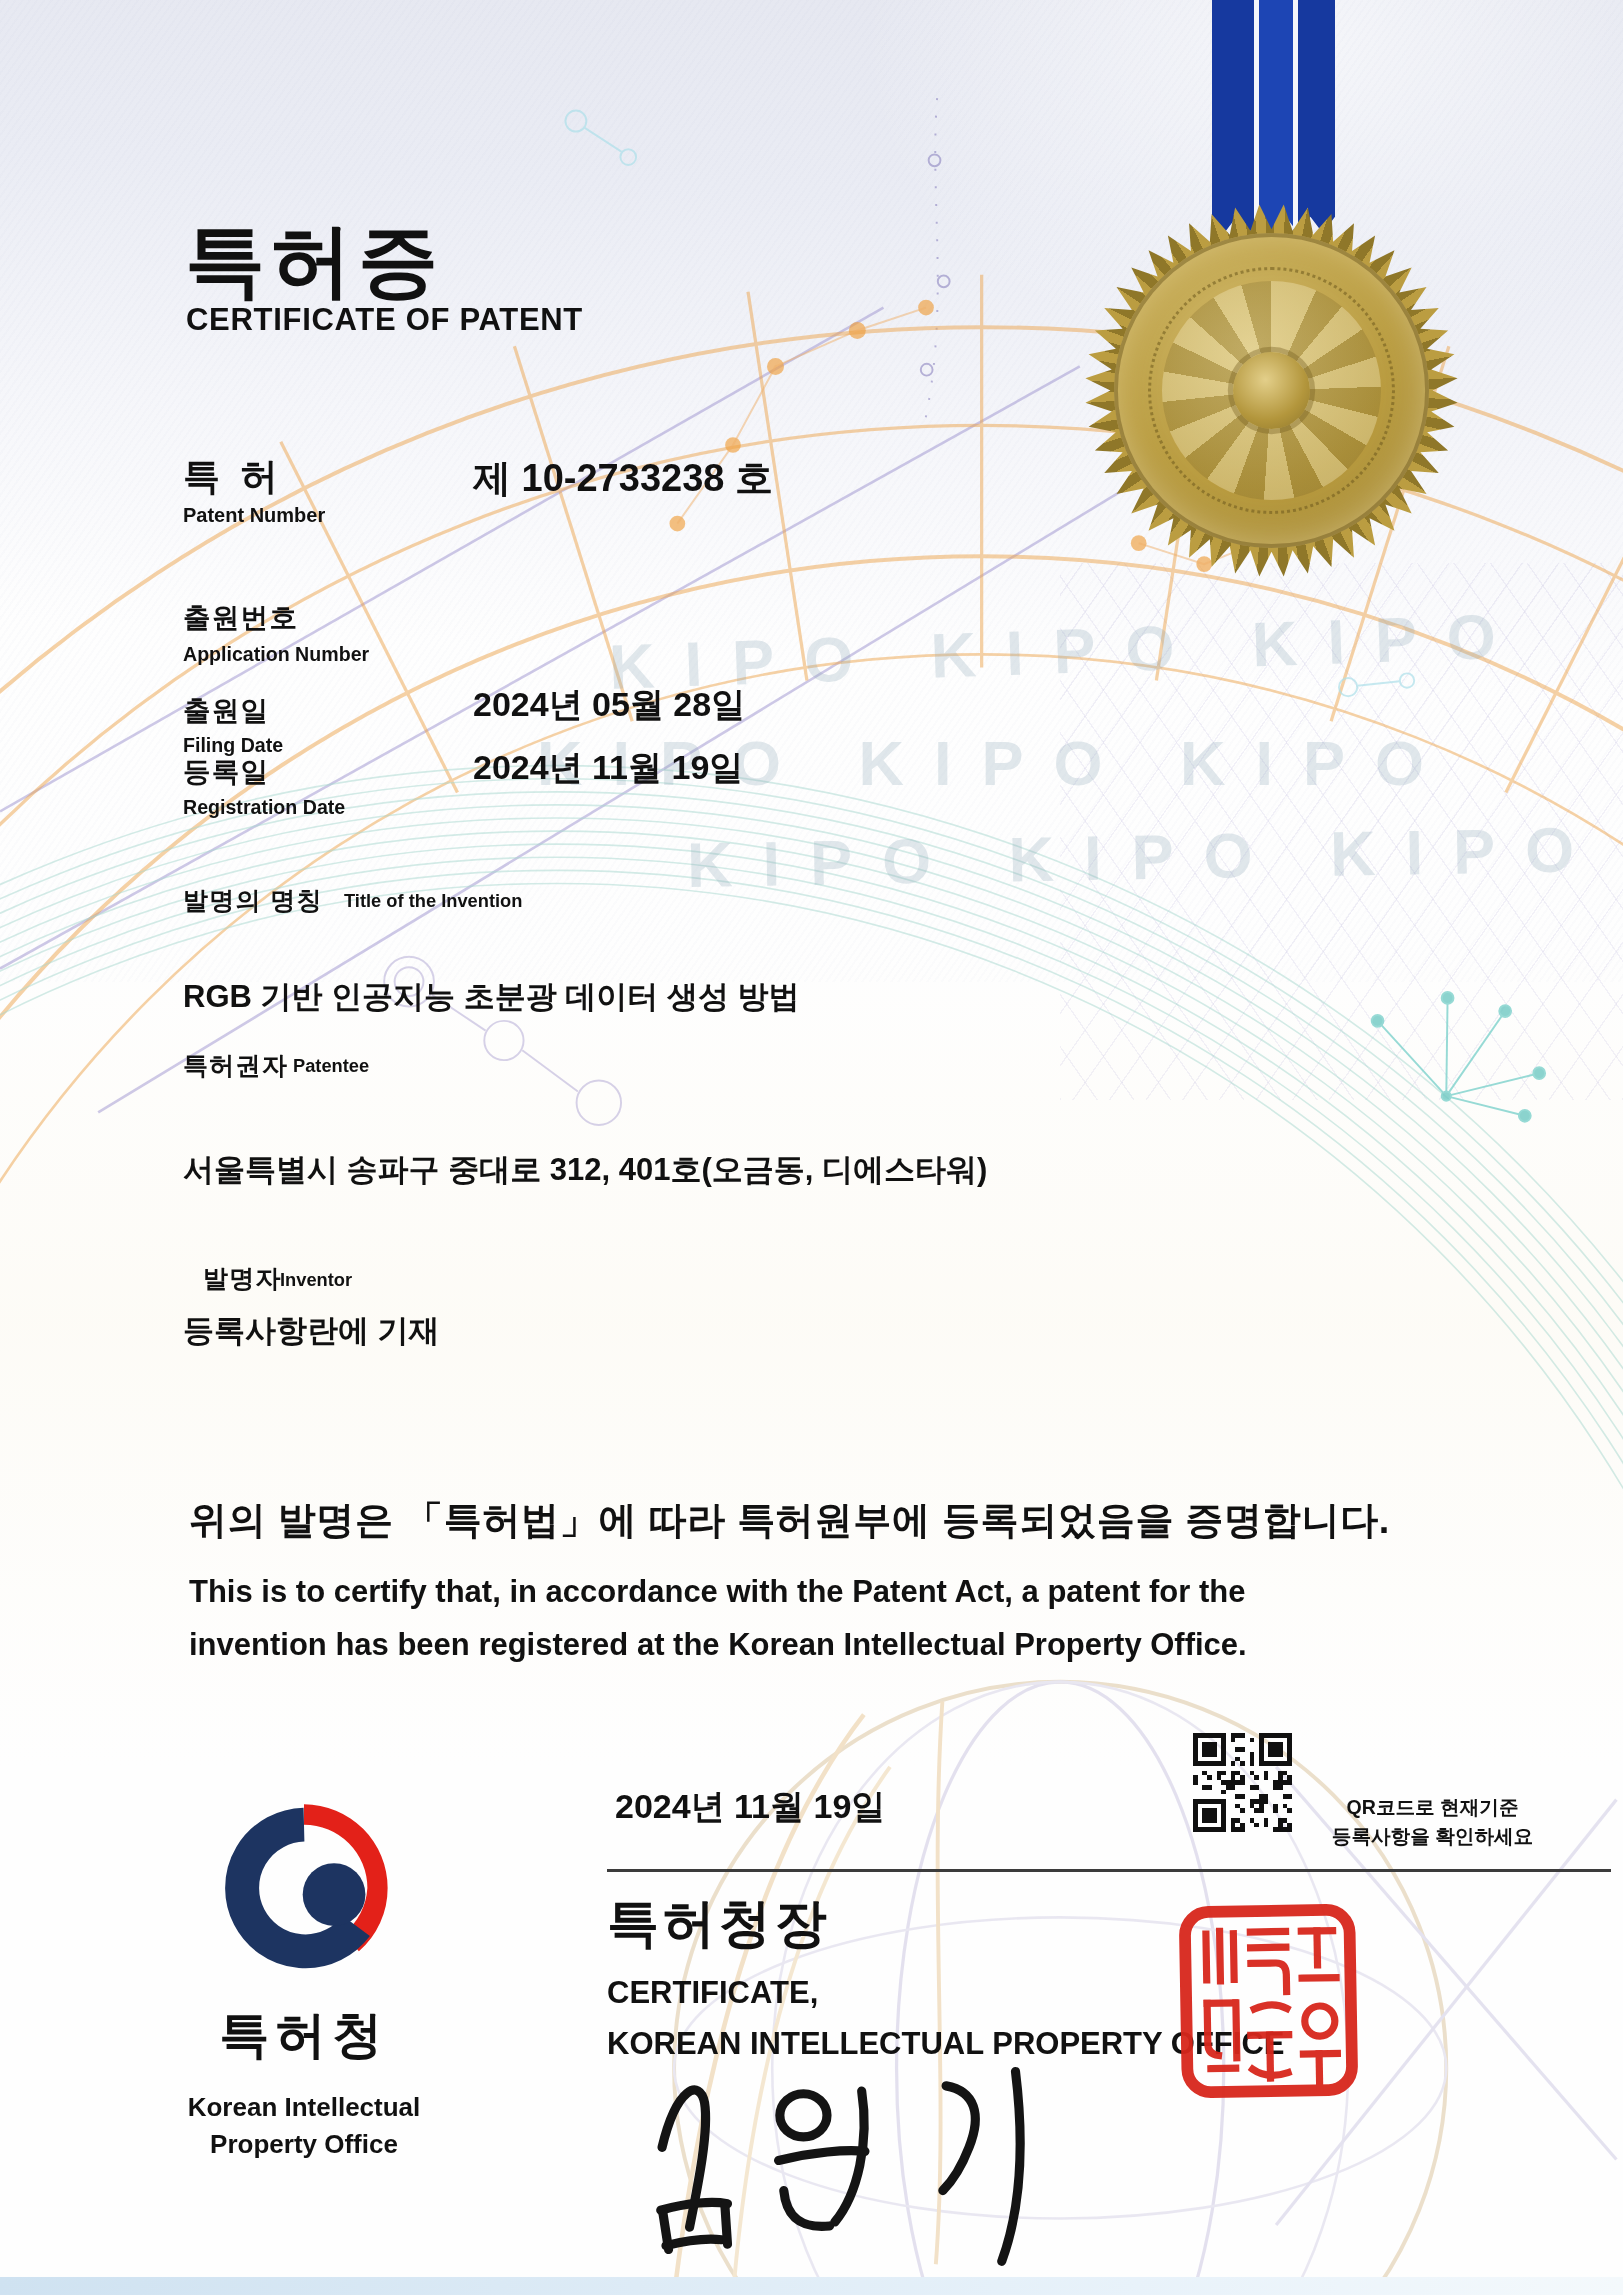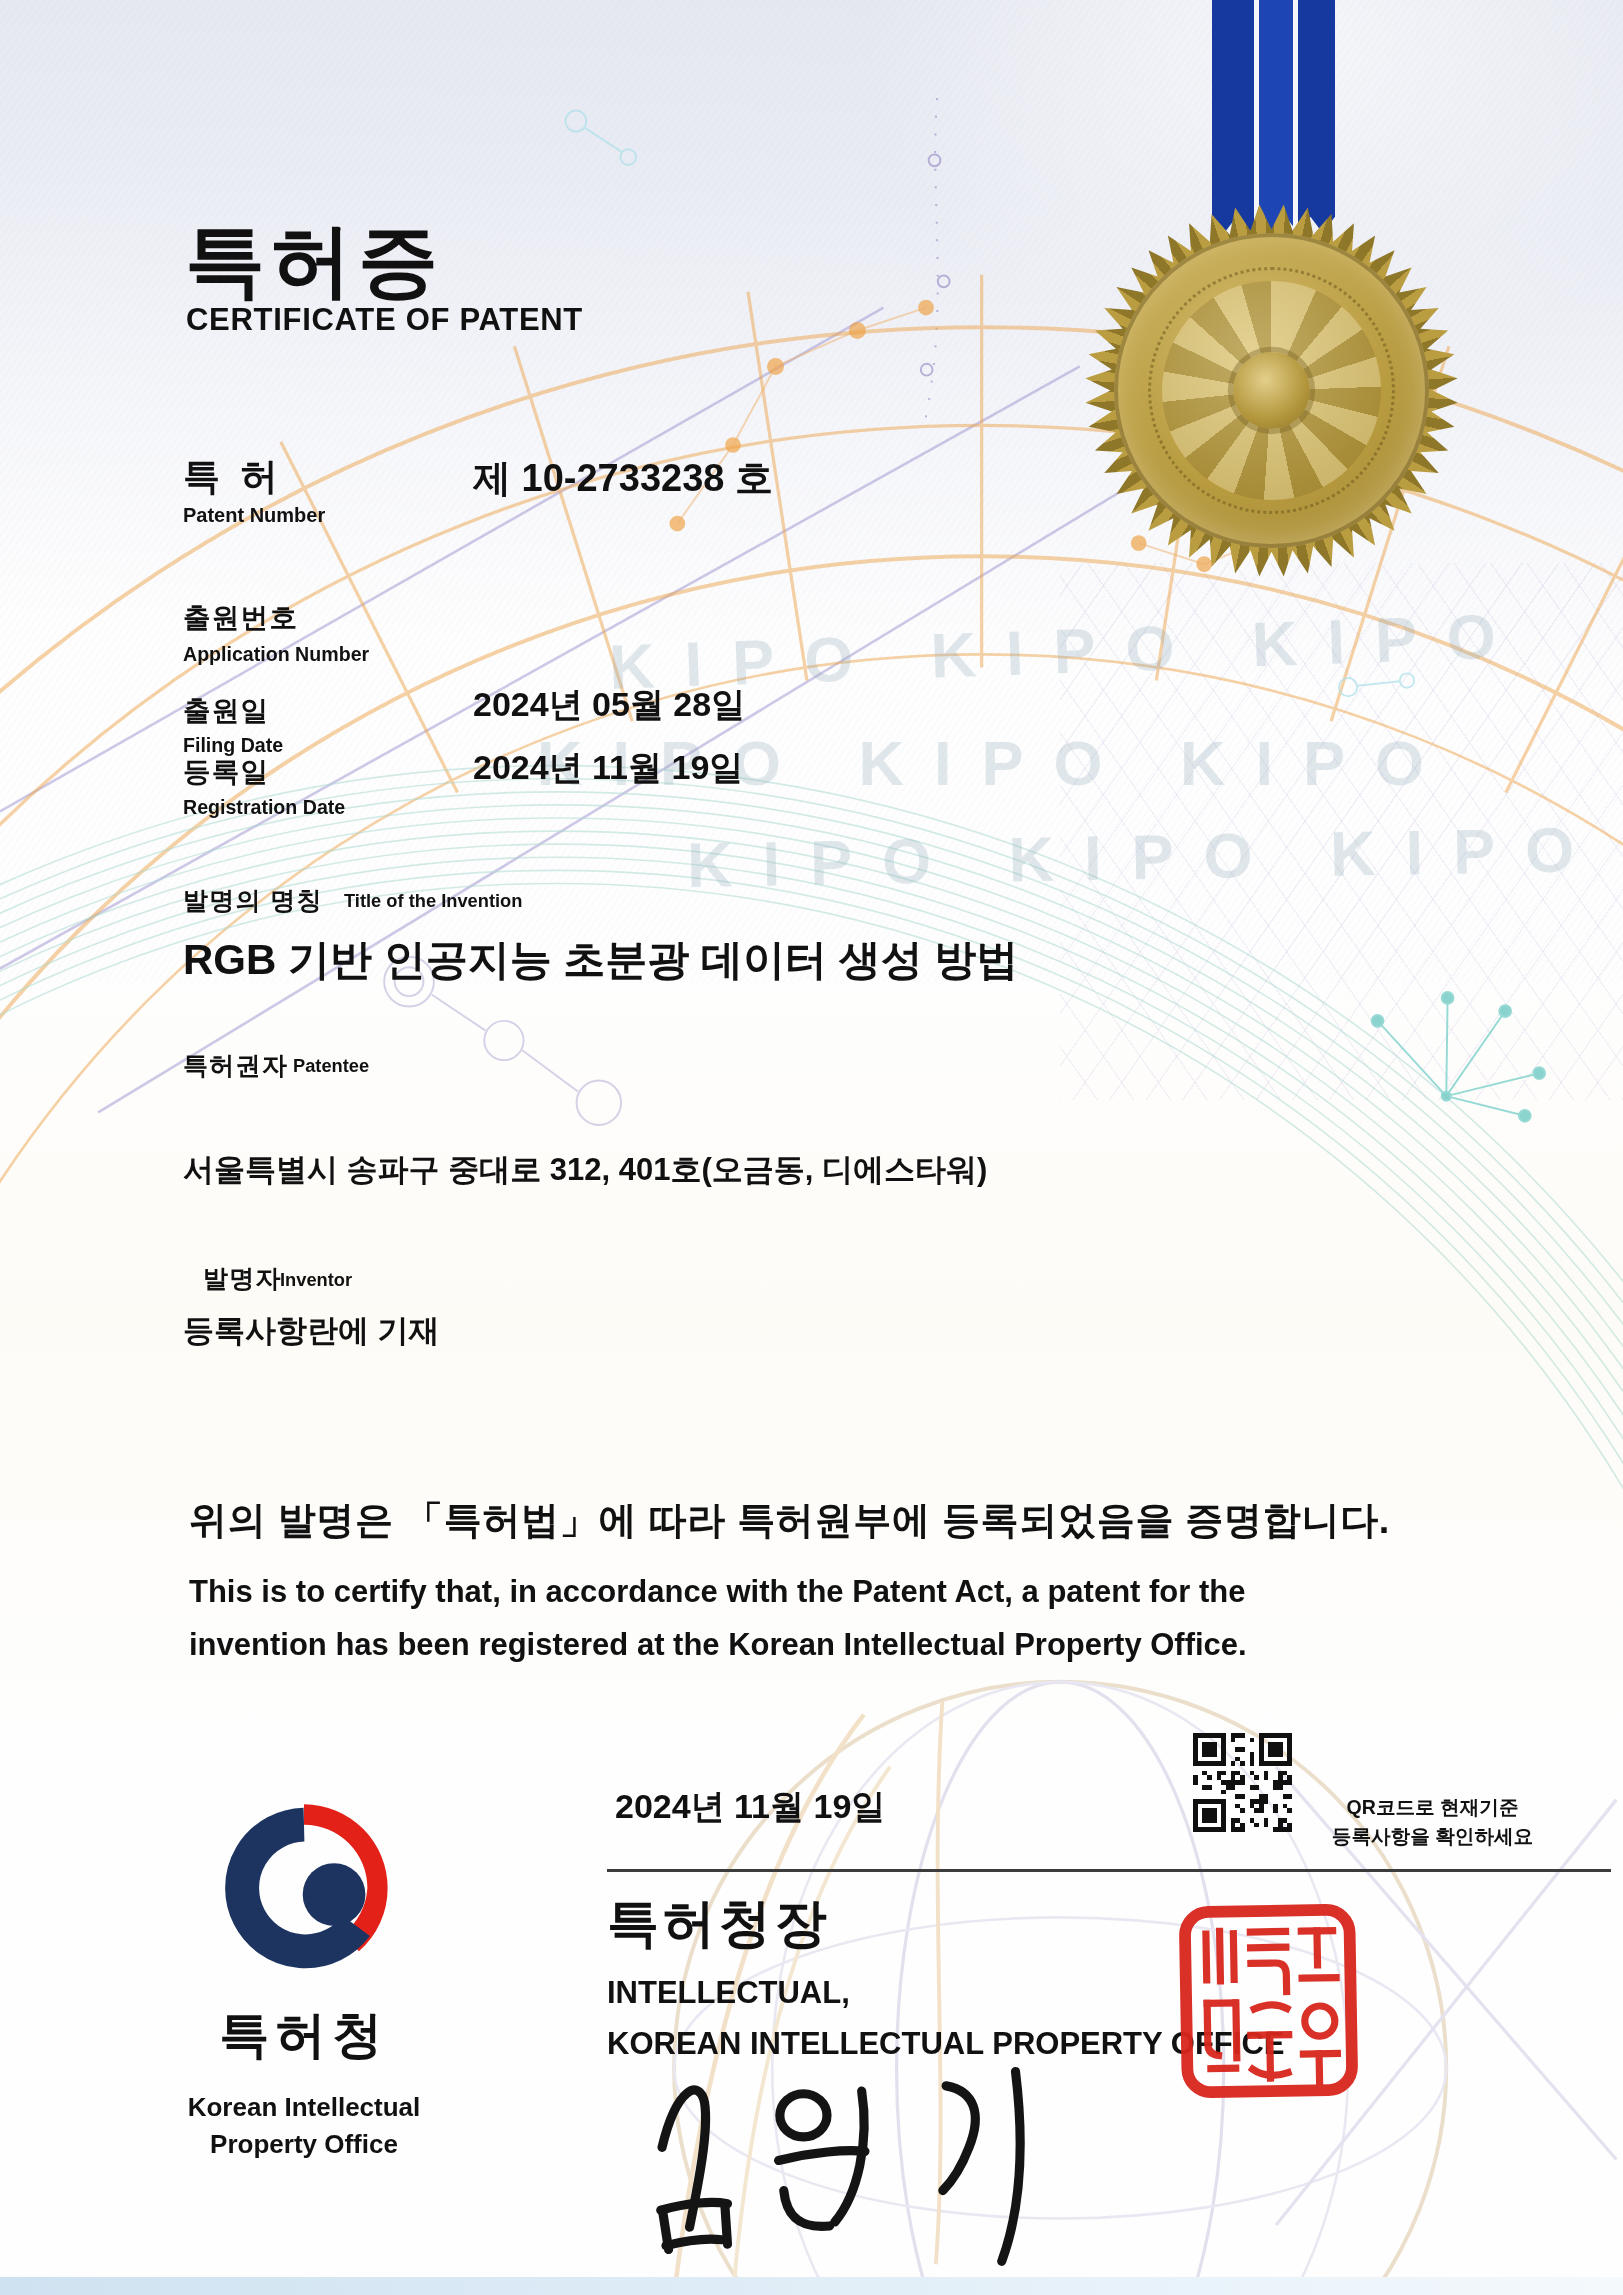--- a/index.html
+++ b/index.html
@@ -214,21 +214,21 @@
   <div class="abs lab-ko z5" style="left:183px;top:693px;">출원일</div>
   <div class="abs lab-en z5" style="left:183px;top:734px;">Filing Date</div>
   <div class="abs val z5" style="left:473px;top:682px;">2024년 05월 28일</div>
 
   <div class="abs lab-ko z5" style="left:183px;top:754px;">등록일</div>
   <div class="abs lab-en z5" style="left:183px;top:796px;">Registration Date</div>
   <div class="abs val z5" style="left:473px;top:745px;">2024년 11월 19일</div>
 
   <div class="abs sec-ko z5" style="left:183px;top:884px;">발명의 명칭</div>
   <div class="abs sec-en z5" style="left:344px;top:890px;">Title of the Invention</div>
-  <div class="abs sec-val z5" style="left:183px;top:932px;font-size:42px;">RGB 기반 인공지능 초분광 데이터 생성 방법</div>
+  <div class="abs sec-val z5" style="left:183px;top:976px;font-size:31px;">RGB 기반 인공지능 초분광 데이터 생성 방법</div>
 
   <div class="abs sec-ko z5" style="left:183px;top:1049px;">특허권자</div>
   <div class="abs sec-en z5" style="left:293px;top:1055px;">Patentee</div>
   <div class="abs sec-val z5" style="left:183px;top:1149px;">서울특별시 송파구 중대로 312, 401호(오금동, 디에스타워)</div>
 
   <div class="abs sec-ko z5" style="left:183px;top:1262px;margin-left:20px;">발명자</div>
   <div class="abs sec-en z5" style="left:280px;top:1269px;">Inventor</div>
   <div class="abs sec-val z5" style="left:183px;top:1310px;">등록사항란에 기재</div>
 
   <div class="abs stmt-ko z5" style="left:189px;top:1495px;">위의 발명은 「특허법」에 따라 특허원부에 등록되었음을 증명합니다.</div>
@@ -430,21 +430,21 @@
       </svg>
   </div>
   <div class="abs qr-note z5" style="left:1308px;top:1793px;width:249px;">
     <div>QR코드로 현재기준</div>
     <div>등록사항을 확인하세요</div>
   </div>
 
   <div class="rule"></div>
 
   <div class="abs comm-ko z5" style="left:607px;top:1889px;">특허청장</div>
-  <div class="abs comm-en z5" style="left:607px;top:1975px;">INTELLECTUAL,</div>
+  <div class="abs comm-en z5" style="left:607px;top:1975px;">CERTIFICATE,</div>
   <div class="abs comm-en z5" style="left:607px;top:2026px;">KOREAN INTELLECTUAL PROPERTY OFFICE</div>
 
   <svg class="seal-red" viewBox="0 0 276 300">
     <g stroke="#d8271c" stroke-width="11" fill="none" stroke-linecap="square">
       <rect x="12" y="12" width="252" height="276" rx="36" stroke-width="18"></rect>
       <path d="M44 46 v70"></path>
         <path d="M65 42 v76"></path>
         <path d="M86 46 v70"></path>
       <path d="M44 152 h42"></path>
         <path d="M44 152 v62 q0 16 16 18"></path>

